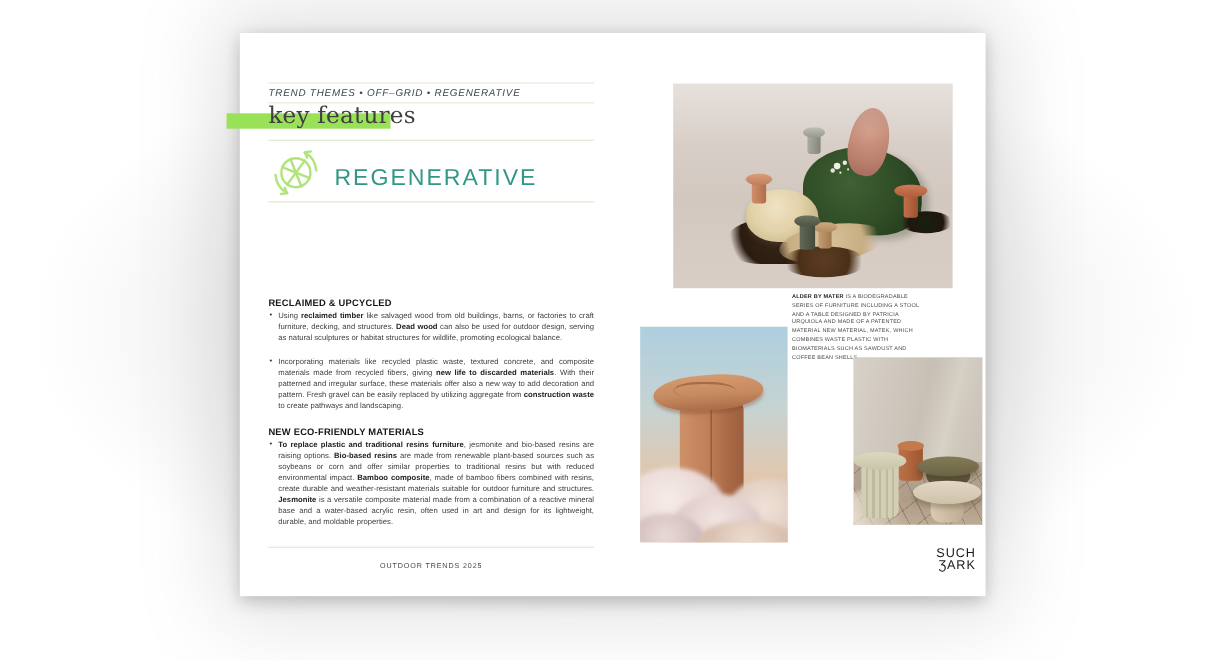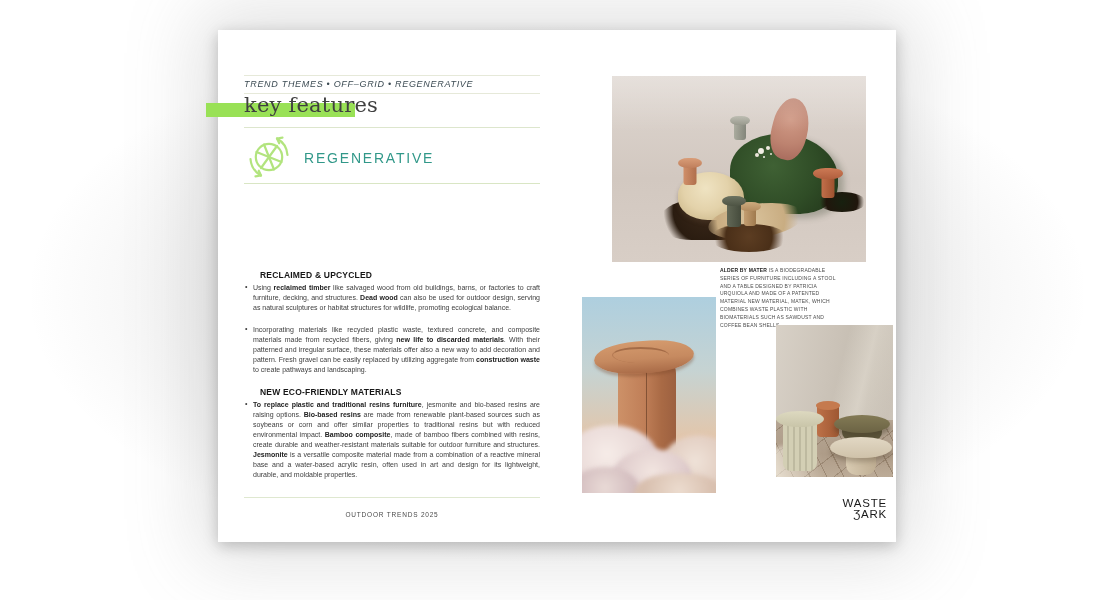--- a/index.html
+++ b/index.html
@@ -35,27 +35,27 @@
   }
   .kicker{
     position:absolute;left:26px;top:63px;margin:0;z-index:2;
     font-family:"DejaVu Serif","Liberation Serif",serif;
     font-size:21px;font-weight:500;color:#404040;letter-spacing:0.2px;
   }
   .theme-row{position:absolute;left:28px;top:104px;height:46px;}
   .regen-icon{position:absolute;left:0;top:0;width:46px;height:46px;}
   .theme-title{
     position:absolute;left:86px;top:120px;
-    font-size:14px;letter-spacing:1.8px;color:#319889;font-weight:500;
+    font-size:21px;letter-spacing:1.8px;color:#319889;font-weight:500;
   }
 
   .text-column{position:absolute;left:26px;top:240px;width:296px;}
   .sec-heading{
     font-size:8.5px;font-weight:700;color:#161616;letter-spacing:0.2px;
-    margin:0 0 3px 16px;
+    margin:0 0 3px 0;
   }
   .section{margin-bottom:12px;}
   .bullet{position:relative;padding-left:9px;}
   .bullet .mark{position:absolute;left:1px;top:0;font-size:7px;color:#3d3d3d;}
   .bullet .ptext{
     display:block;font-size:7px;line-height:10px;color:#3d3d3d;
     text-align:justify;
   }
   .bullet b{font-weight:700;color:#222;}
 
@@ -307,17 +307,17 @@
         <div class="base"></div>
         <div class="top"></div>
       </div>
     <div class="t-cream">
         <div class="base"></div>
         <div class="top"></div>
       </div>
   </div>
 
   <div class="brand-logo">
-    <div>WASTE</div>
+    <div>SUCH</div>
     <div>ƷARK</div>
   </div>
 
 </div>
 
 </body></html>

